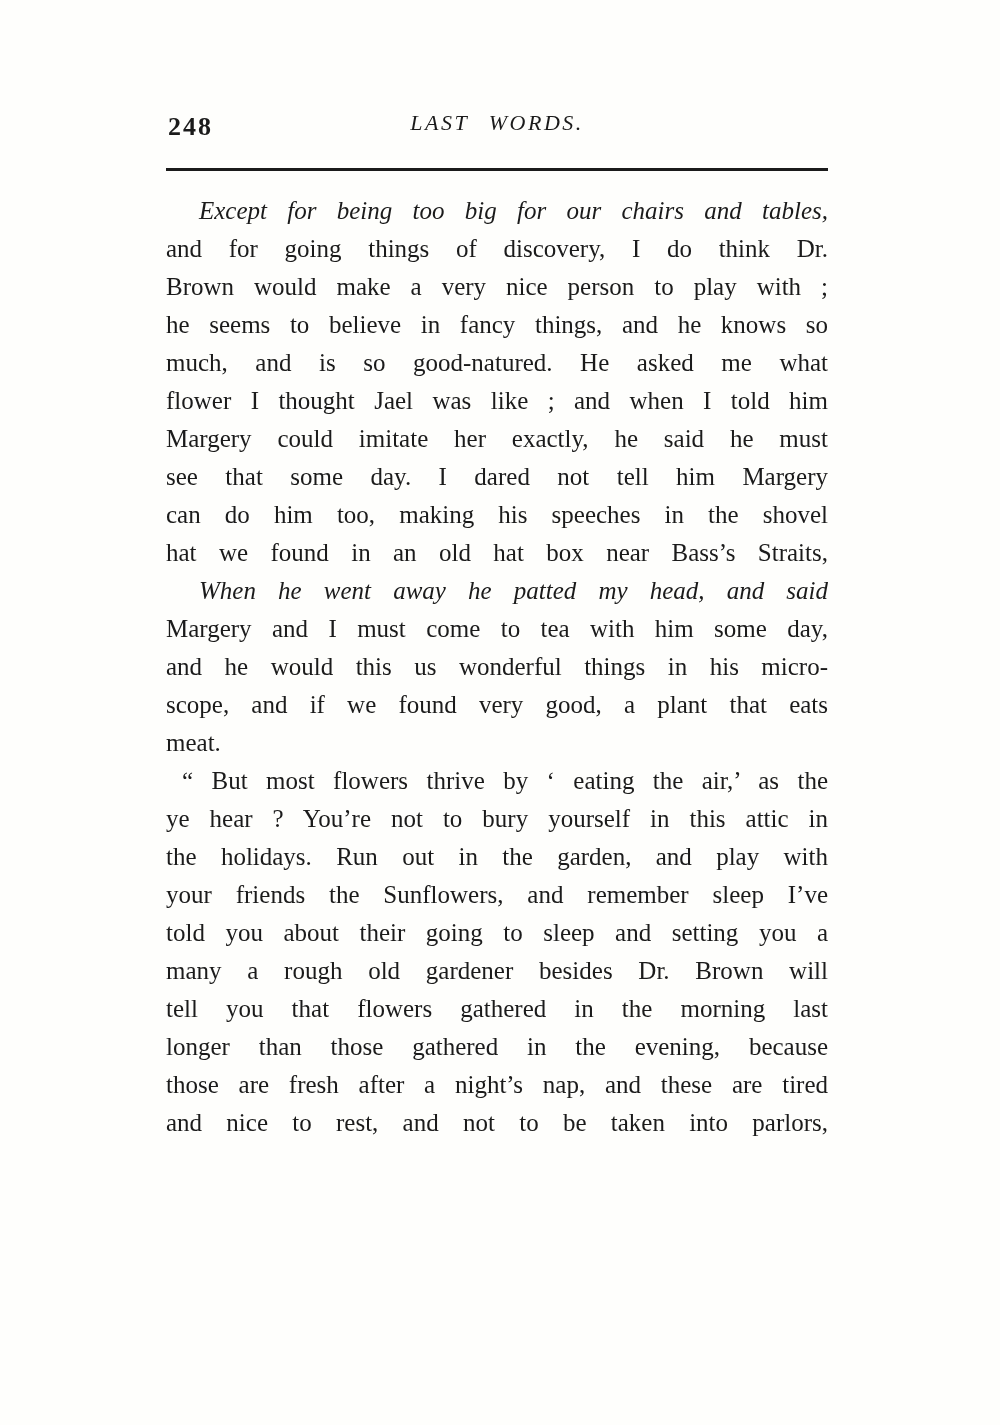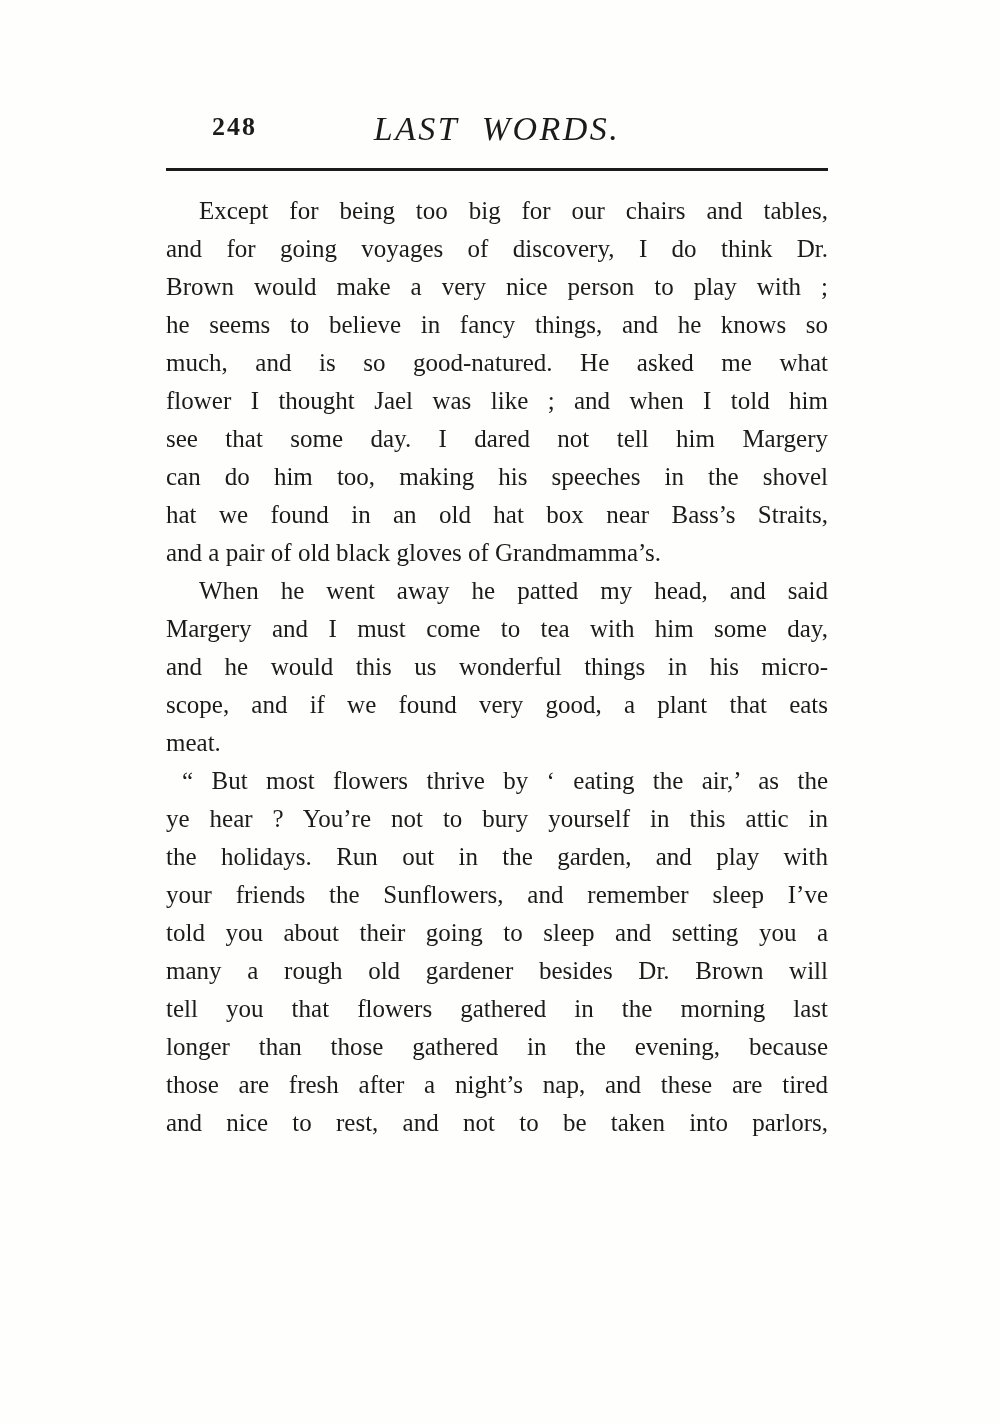--- a/index.html
+++ b/index.html
@@ -23,30 +23,29 @@
     width: 662px;
     height: 34px;
   }
   .pageno {
     position: absolute;
     left: 2px;
     top: 2px;
     font-size: 26px;
     font-weight: bold;
     letter-spacing: 2px;
-    margin-left: 44px;
   }
   .title {
     position: absolute;
     left: 0;
     right: 0;
     top: 0;
     text-align: center;
     font-style: italic;
-    font-size: 34px;
+    font-size: 22px;
     letter-spacing: 2.5px;
     word-spacing: 12px;
   }
   .rule {
     position: absolute;
     left: 166px;
     top: 168px;
     width: 662px;
     height: 3px;
     background: var(--ink, #1b1b1b);
@@ -61,44 +60,44 @@
     font-size: 25px;
     line-height: 38px;
     height: 38px;
     white-space: normal;
     overflow: hidden;
   }
   .line.j {
     text-align: justify;
     text-align-last: justify;
   }
-  .p-normal .line:first-child { text-indent: 33px; }
+  .p-normal .line:first-child { text-indent: 33px; font-style: italic; }
   .p-small  .line:first-child { text-indent: 16px; }
 </style>
 </head>
 <body>
 
 <div class="page" style="--paper: #fefefc; --ink: #1b1b1b;">
   <header class="running-head">
     <span class="pageno">248</span>
     <span class="title">LAST WORDS.</span>
   </header>
   <div class="rule"></div>
   <main class="body-block" id="body">
       <div class="para p-normal">
         <div class="line j">Except for being too big for our chairs and tables,</div>
-        <div class="line j">and for going voyages of discovery, I do think Dr.</div>
+        <div class="line j">and for going things of discovery, I do think Dr.</div>
         <div class="line j">Brown would make a very nice person to play with ;</div>
         <div class="line j">he seems to believe in fancy things, and he knows so</div>
         <div class="line j">much, and is so good-natured. He asked me what</div>
         <div class="line j">flower I thought Jael was like ; and when I told him</div>
+        <div class="line j">Margery could imitate her exactly, he said he must</div>
         <div class="line j">see that some day. I dared not tell him Margery</div>
         <div class="line j">can do him too, making his speeches in the shovel</div>
         <div class="line j">hat we found in an old hat box near Bass’s Straits,</div>
-        <div class="line">and a pair of old black gloves of Grandmamma’s.</div>
       </div>
       <div class="para p-normal">
         <div class="line j">When he went away he patted my head, and said</div>
         <div class="line j">Margery and I must come to tea with him some day,</div>
         <div class="line j">and he would this us wonderful things in his micro-</div>
         <div class="line j">scope, and if we found very good, a plant that eats</div>
         <div class="line">meat.</div>
       </div>
       <div class="para p-small">
         <div class="line j">“ But most flowers thrive by ‘ eating the air,’ as the</div>

